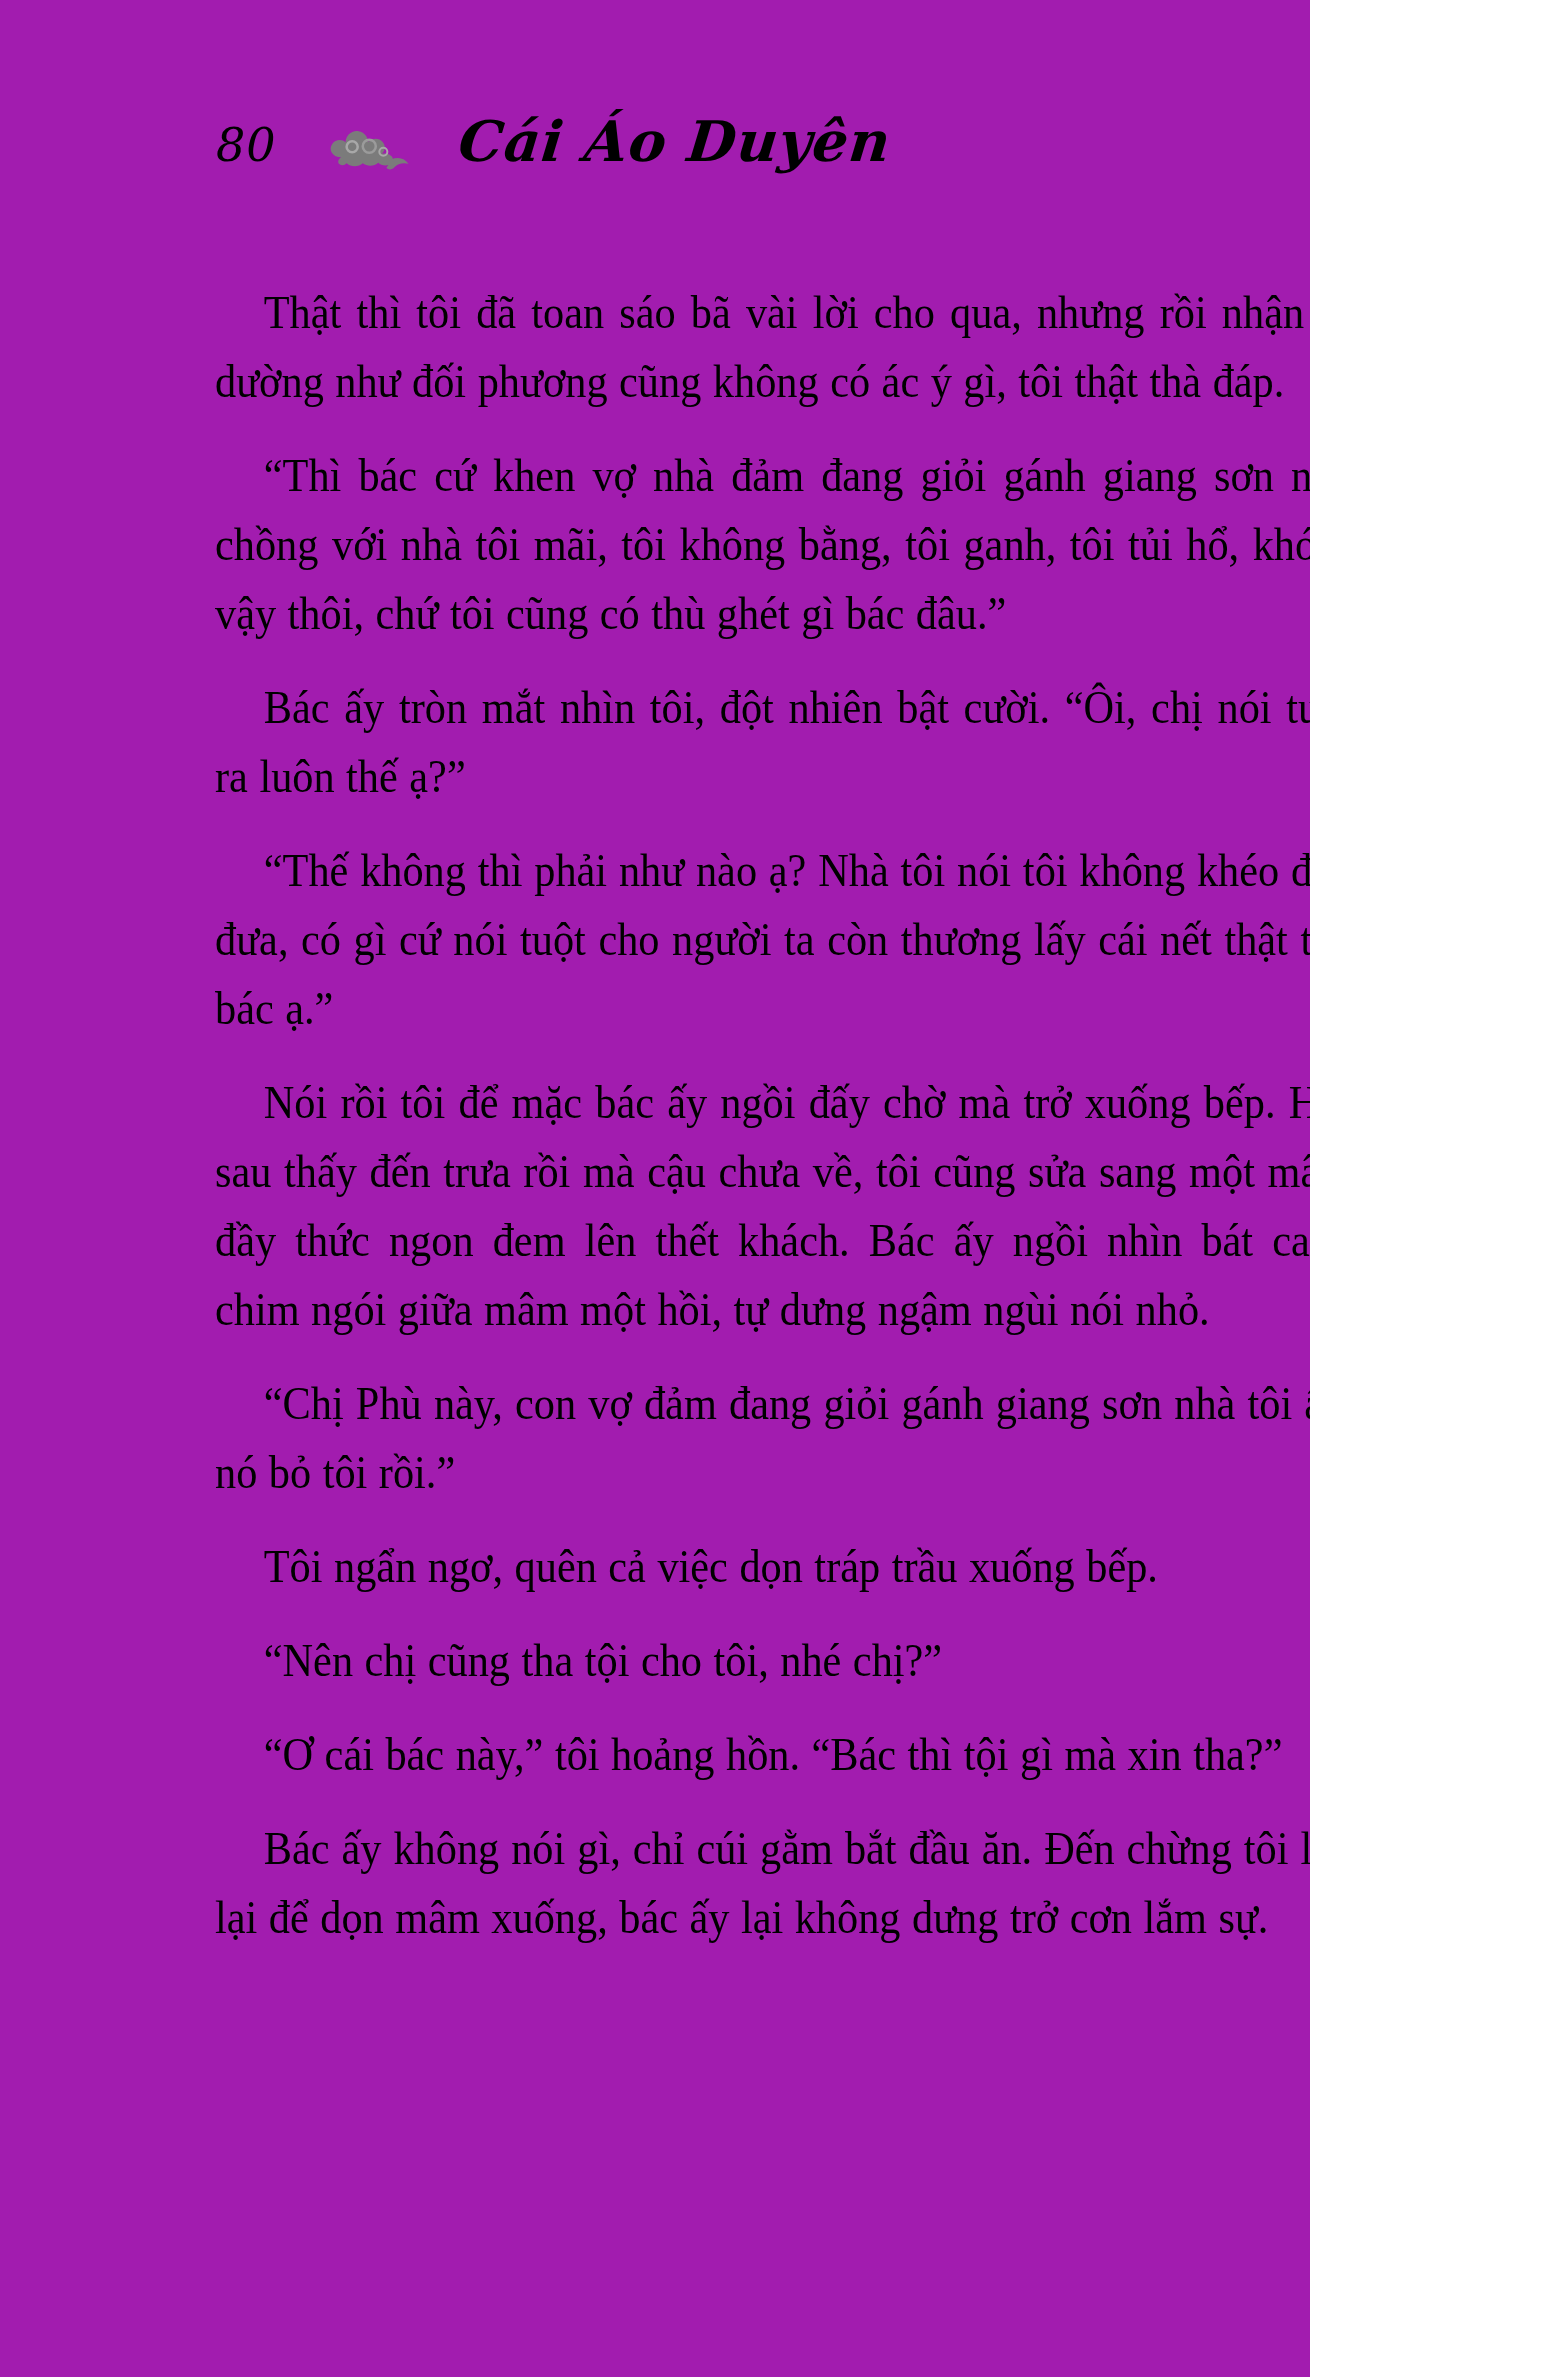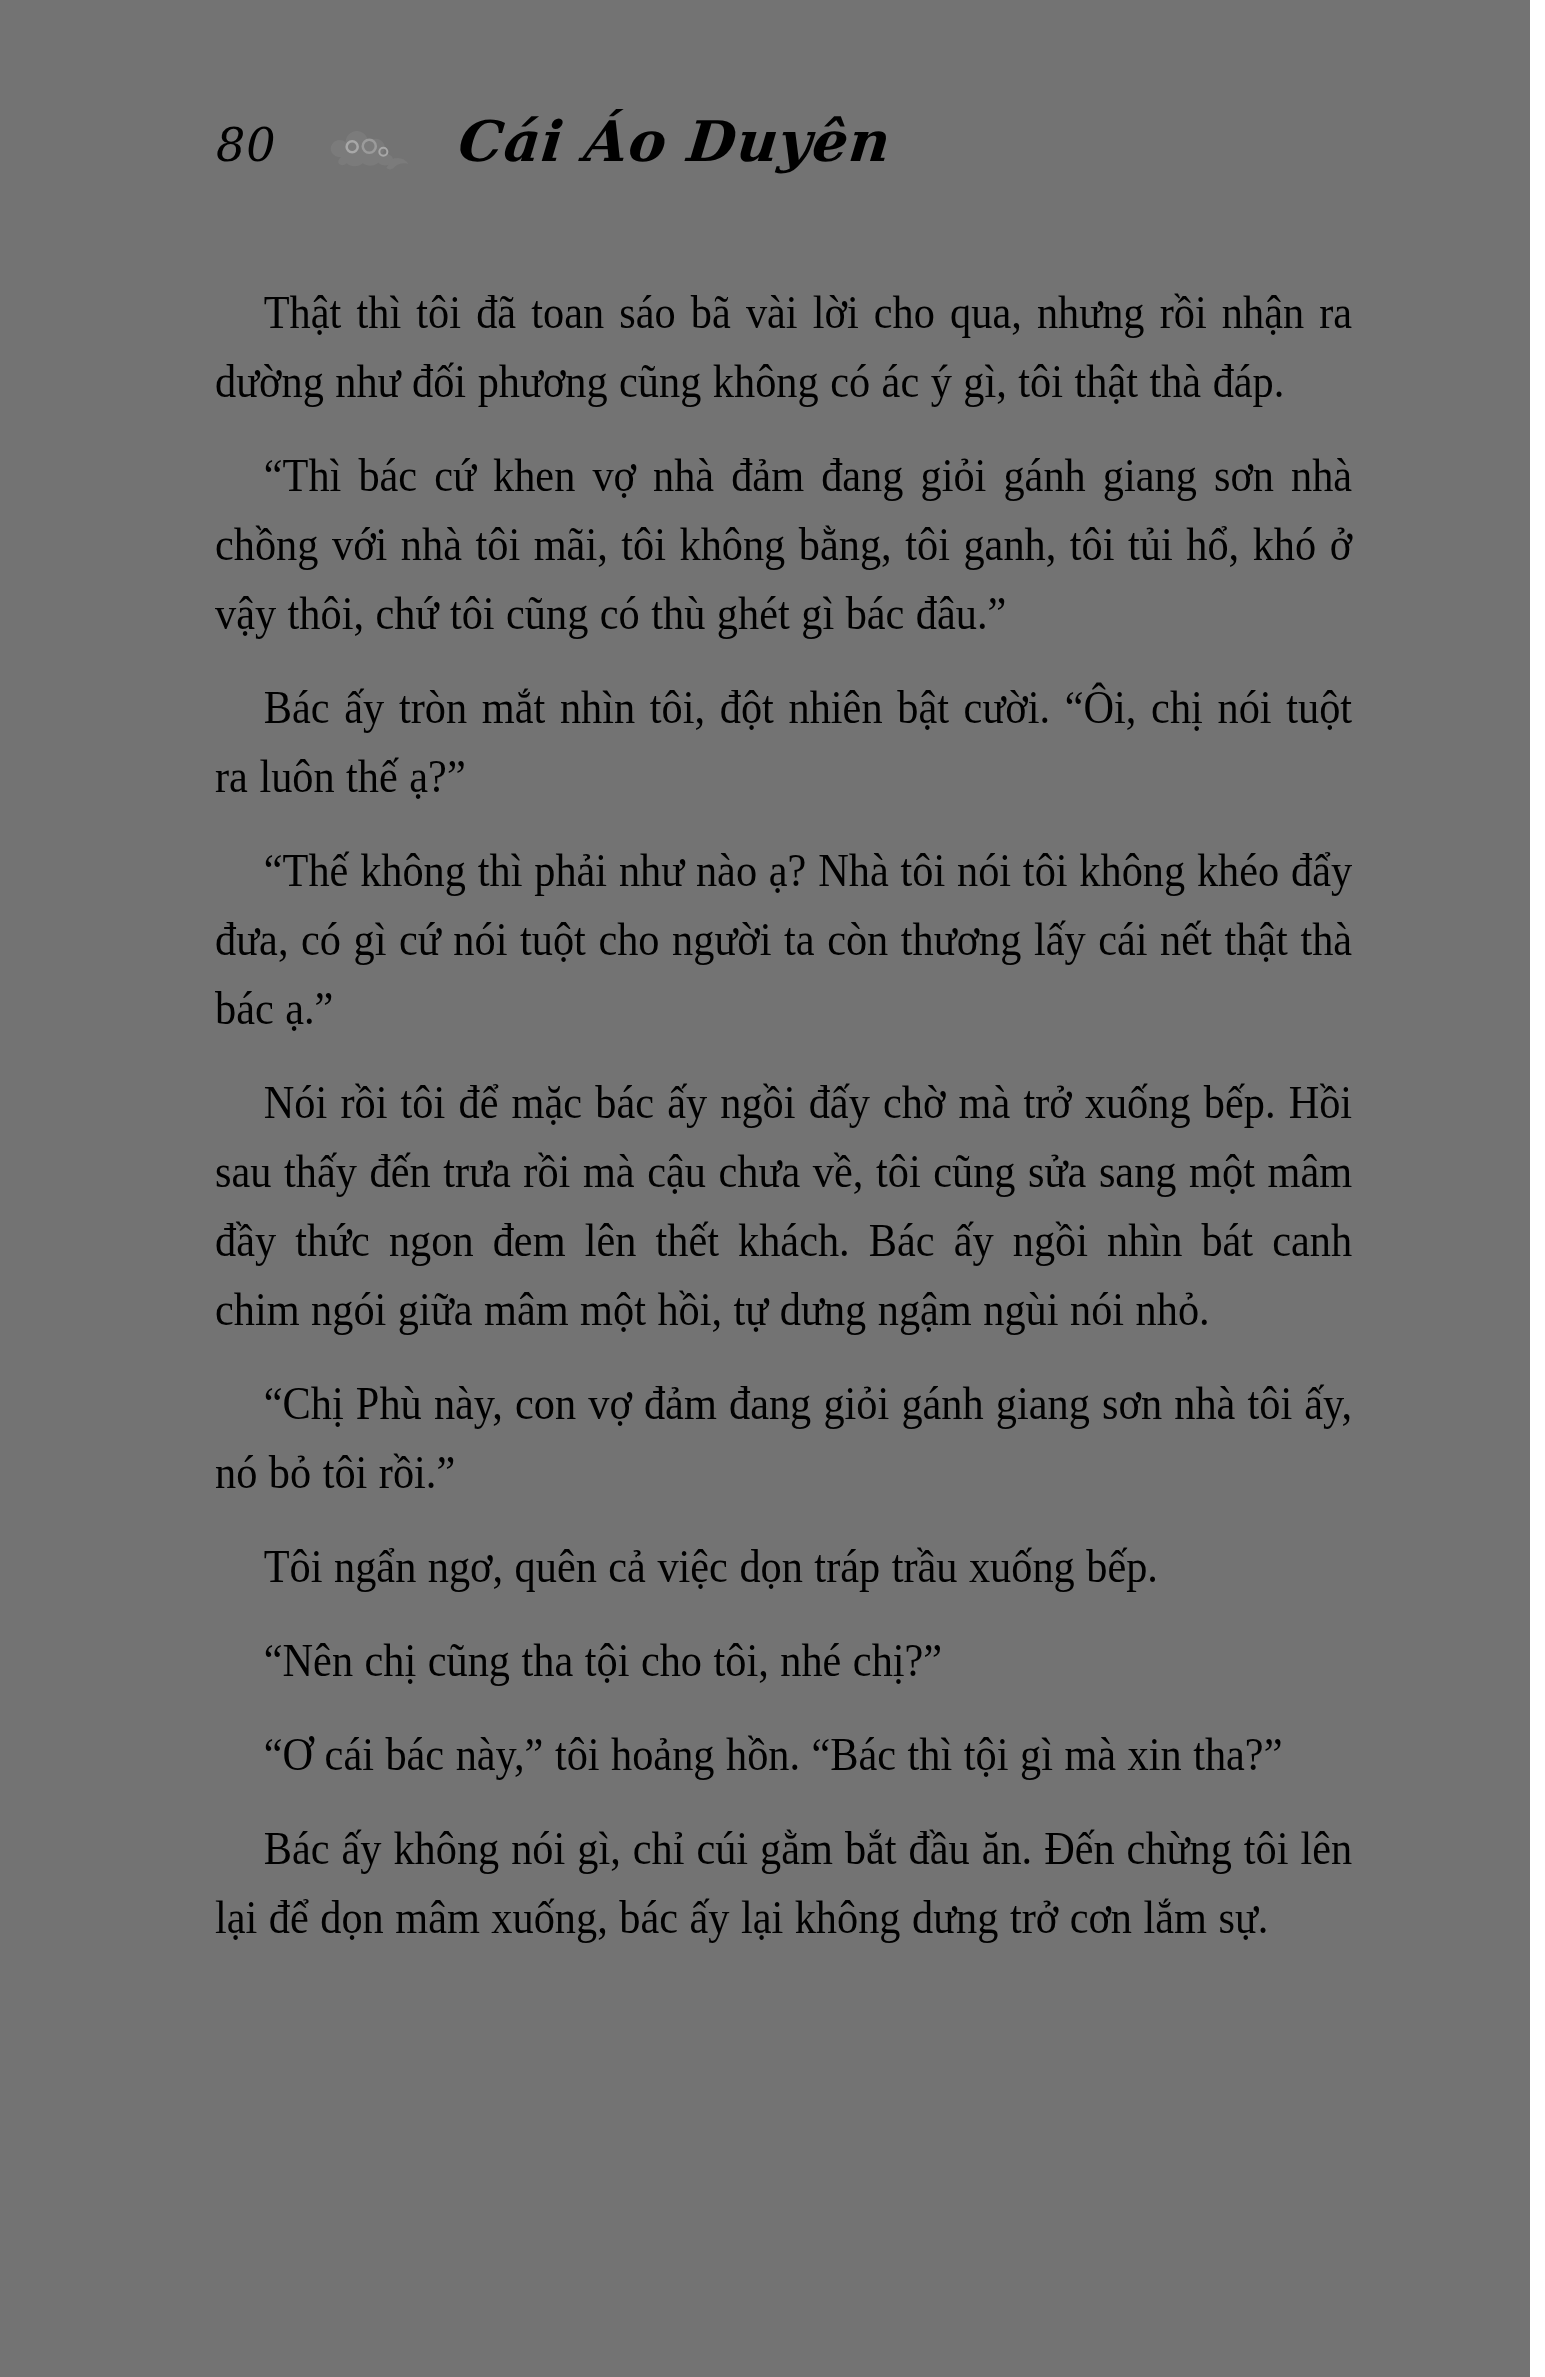--- a/index.html
+++ b/index.html
@@ -2,23 +2,23 @@
 <html lang="vi" style="font-size:8px"><head>
 <meta charset="utf-8">
 <style>
   html, body {
     margin: 0;
     padding: 0;
     background: #ffffff;
   }
   .page {
     position: relative;
-    width: 1530px;
+    width: 1310px;
     height: 2377px;
-    background: #737373;
+    background: #a21caf;
     color: #000000;
     font-family: "Liberation Serif", serif;
     overflow: hidden;
   }
   .page-header {
     position: absolute;
     top: 113px;
     left: 216px;
     display: flex;
     align-items: baseline;

